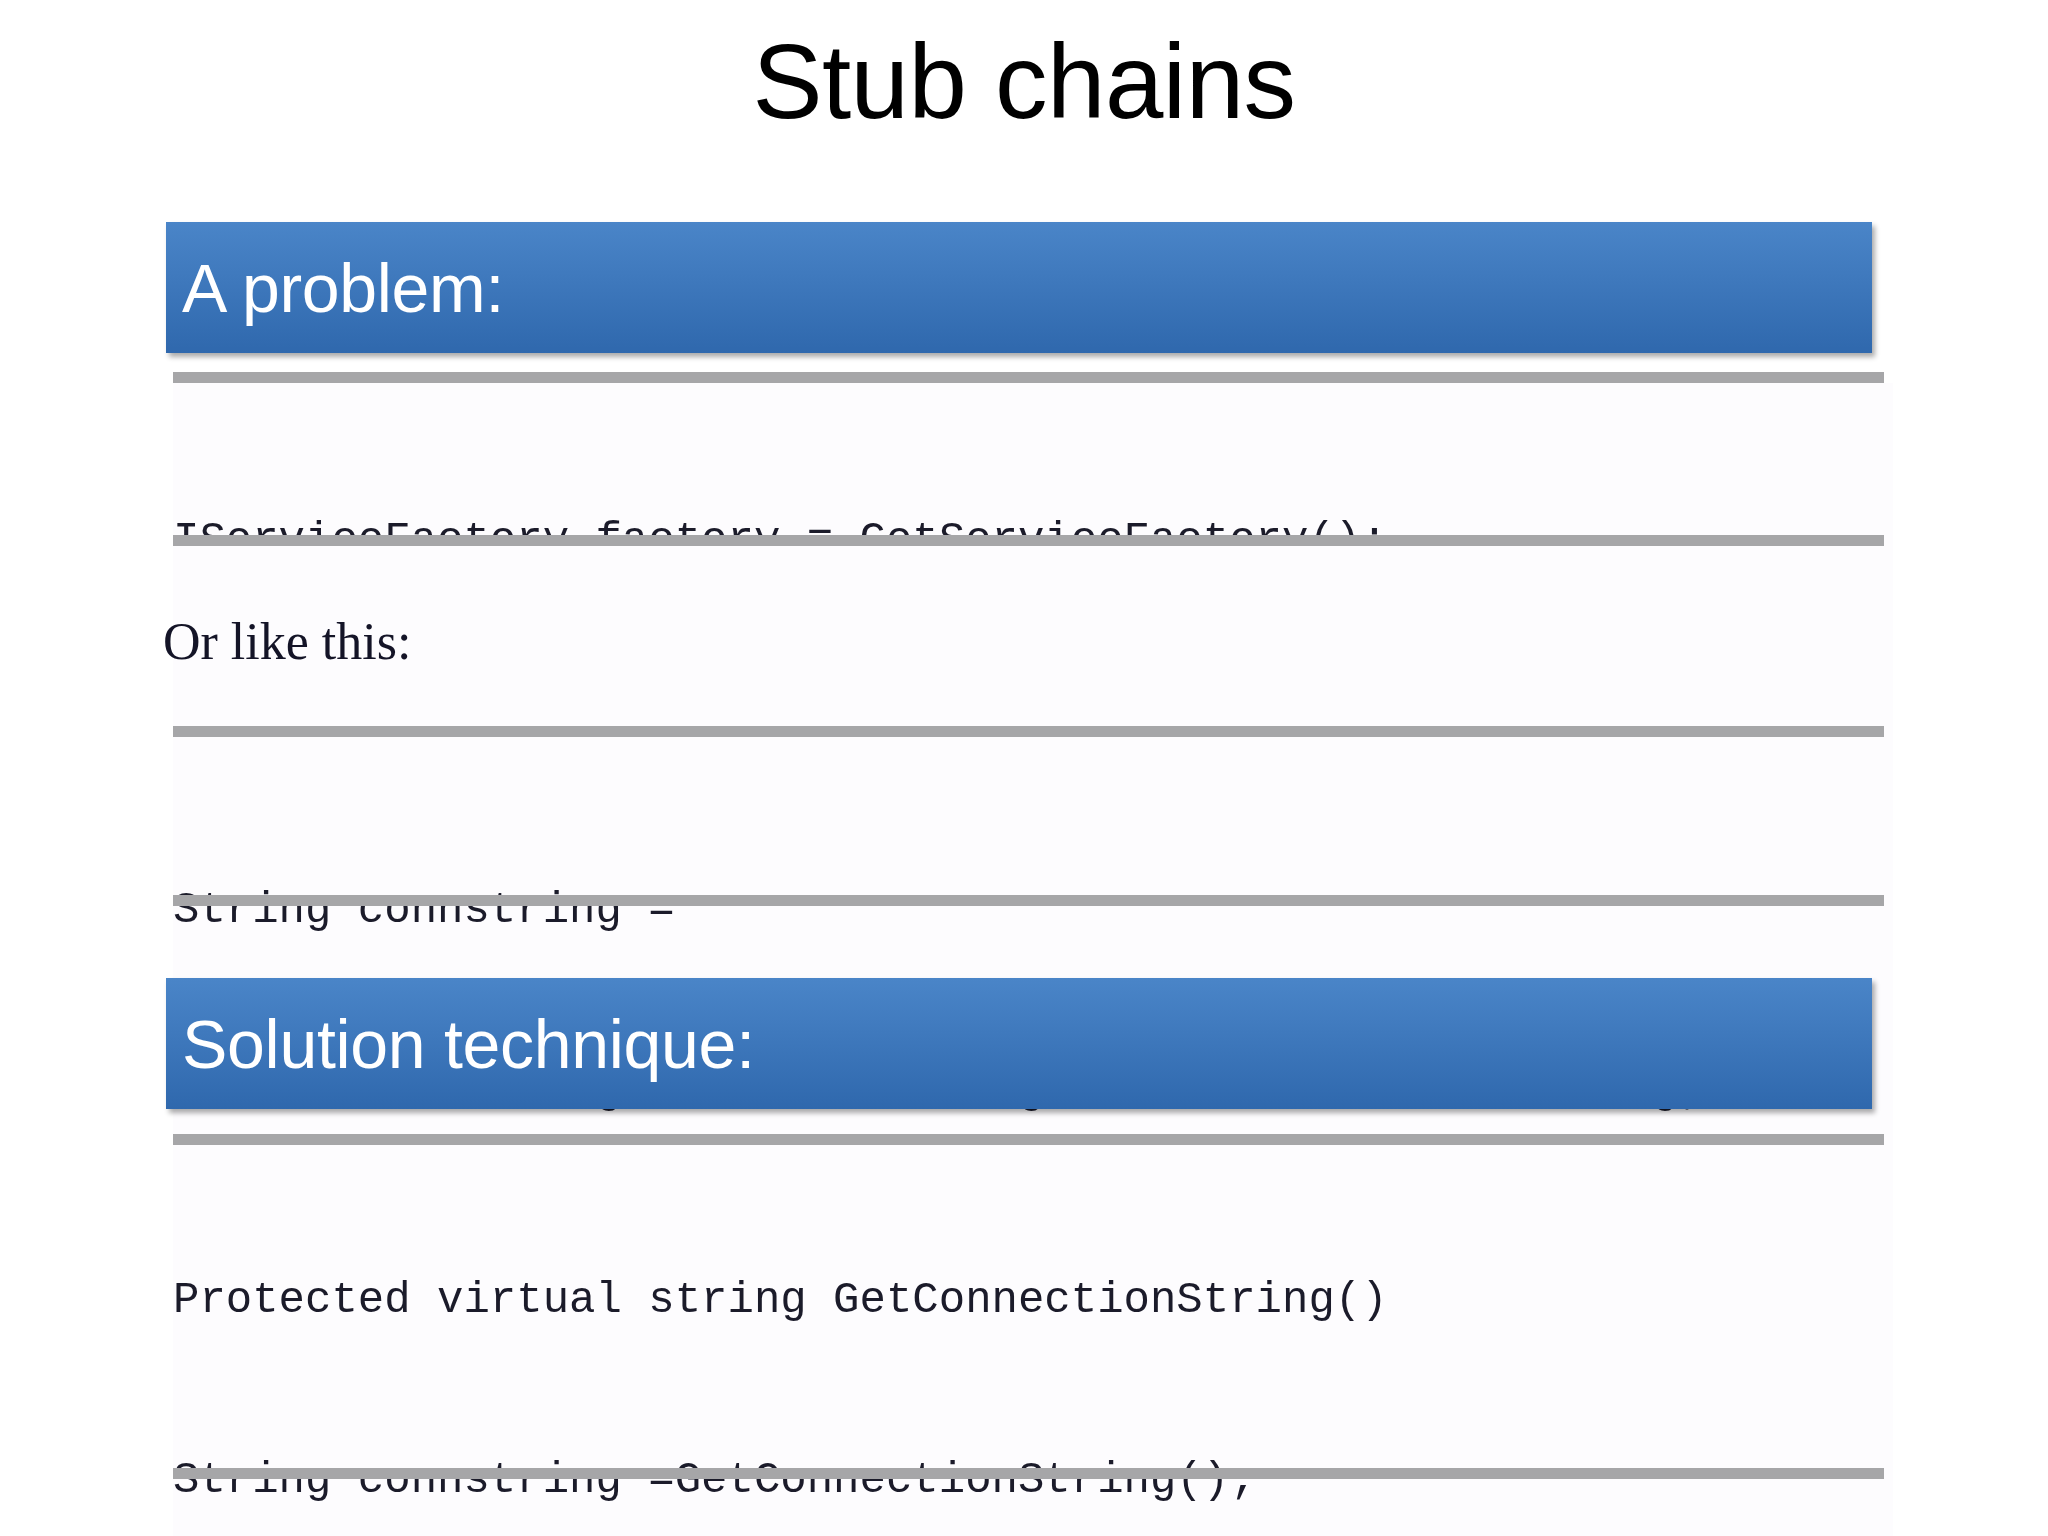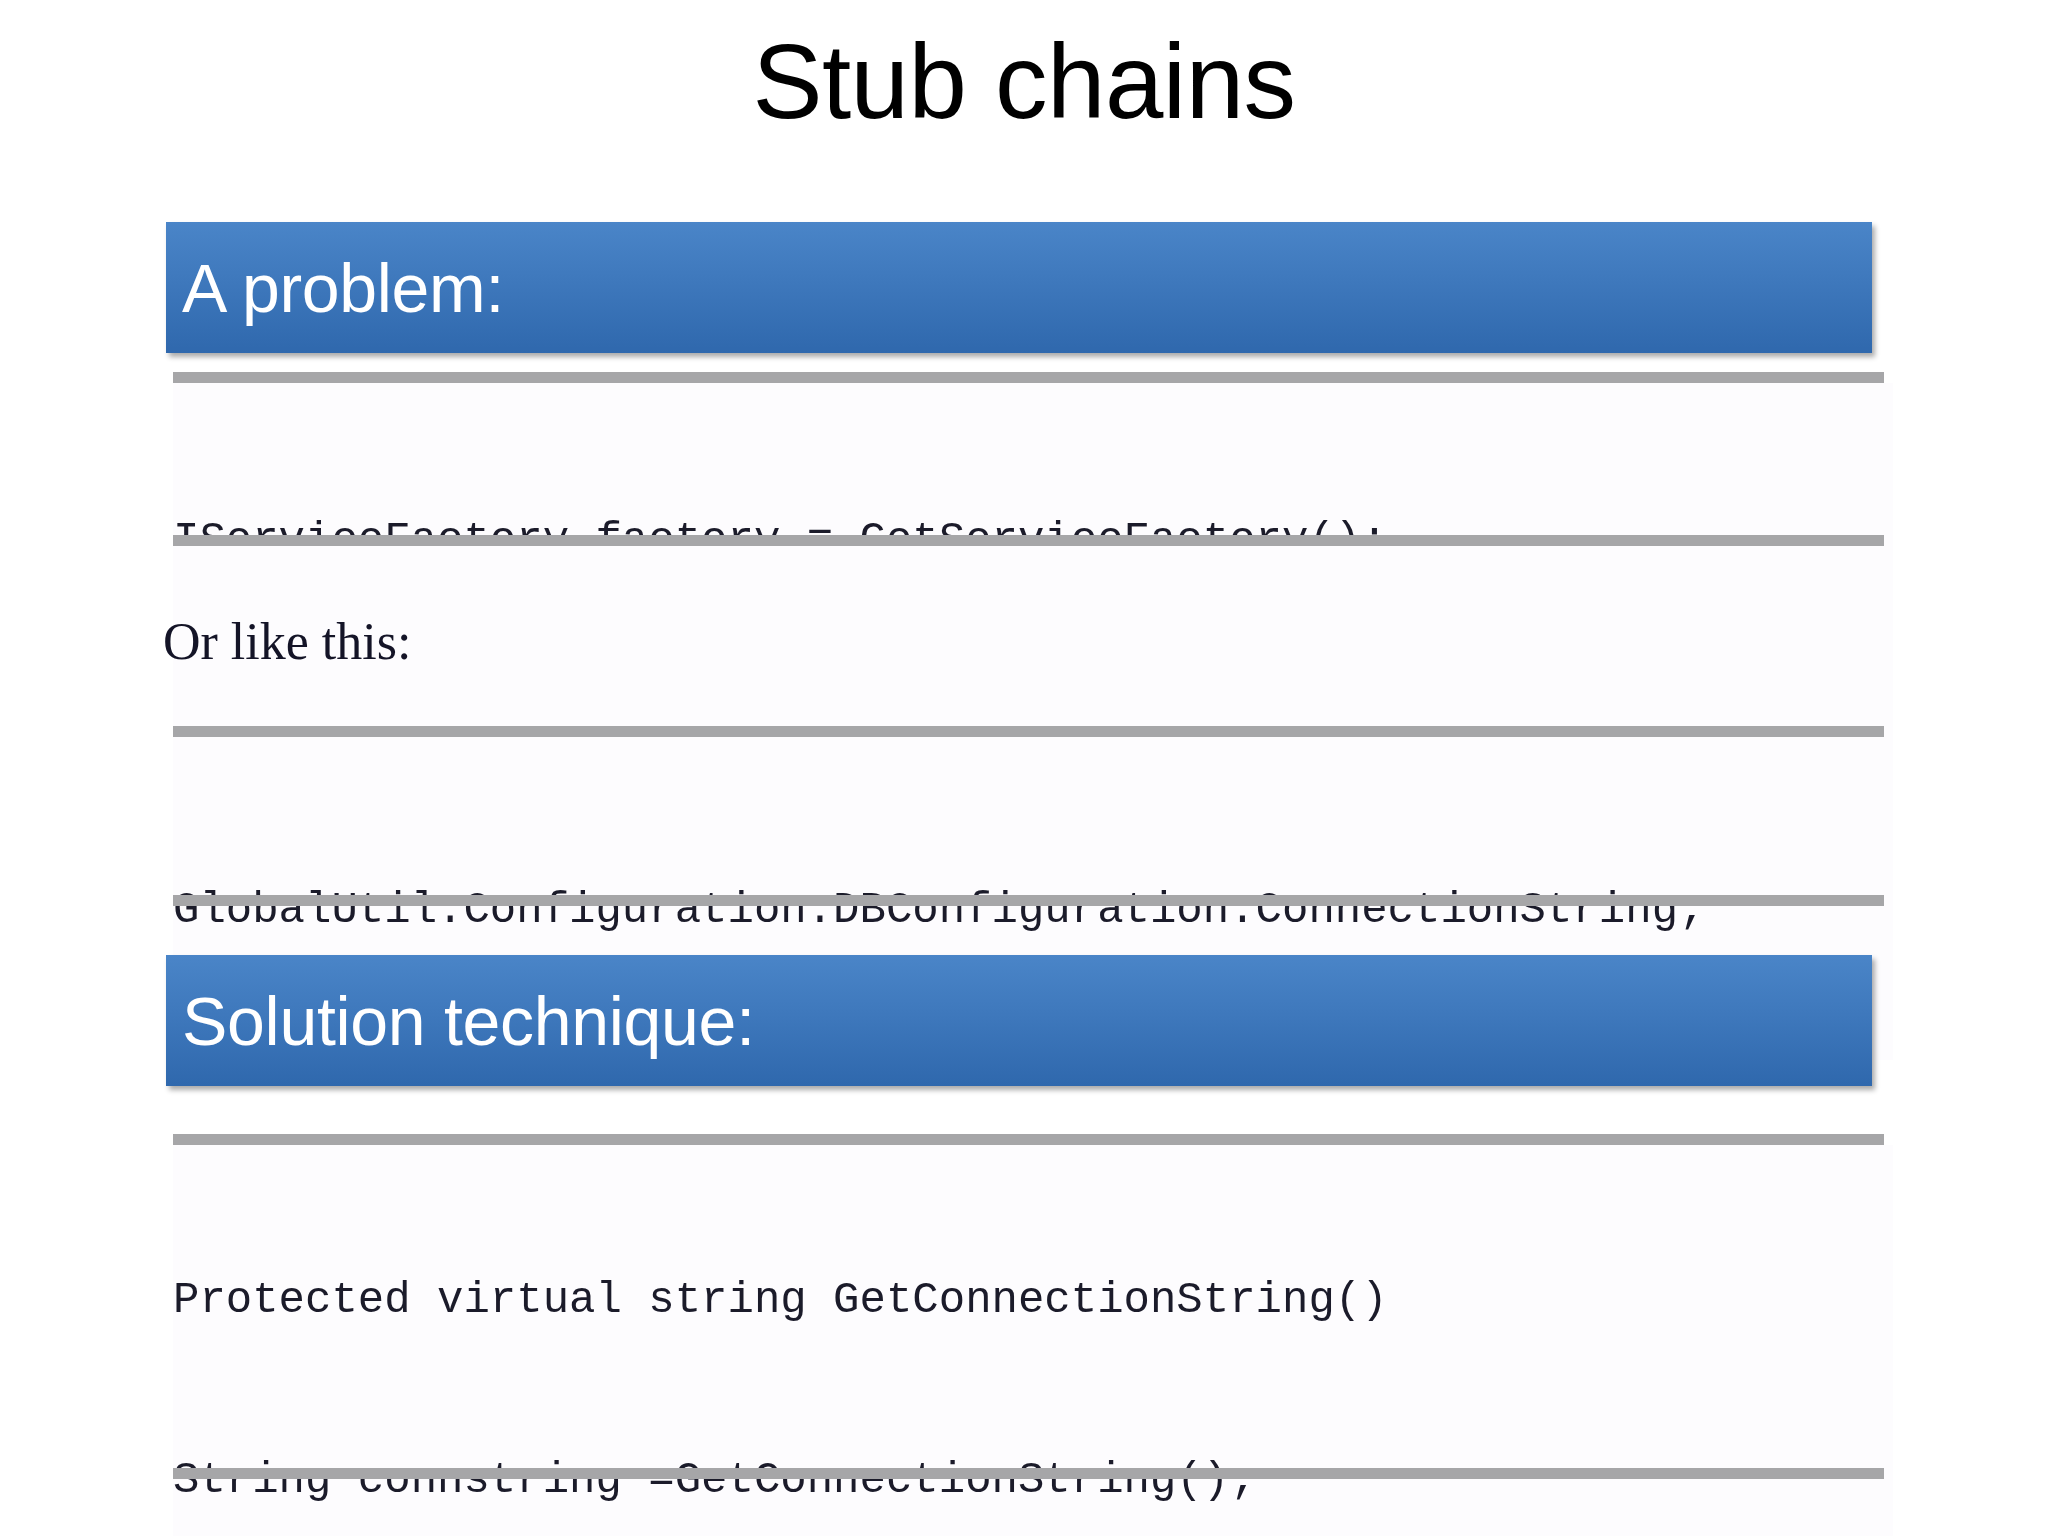--- a/index.html
+++ b/index.html
@@ -55,21 +55,21 @@
   .section-bar .bar-label {
     font-family: "Liberation Sans", sans-serif;
     font-size: 68px;
     line-height: 1.0;
     color: #ffffff;
     font-weight: 400;
     white-space: nowrap;
     letter-spacing: -0.3px;
   }
   #bar-problem { top: 222px; }
-  #bar-solution { top: 955px; }
+  #bar-solution { top: 978px; }
 
   
   .rule {
     position: absolute;
     left: 173px;
     width: 1711px;
     height: 11px;
     background: #a6a6a8;
   }
 
@@ -132,20 +132,21 @@
 
   <div class="rule" style="top:535px;"></div>
 
   <div class="panel-tint" style="top:546px; height:180px;"></div>
   <div class="note-text" style="top:612px;">Or like this:</div>
 
   <div class="rule" style="top:726px;"></div>
 
   <div class="panel-tint" style="top:737px; height:158px;"></div>
   <div class="code-block" style="top:760px;">
+    <span class="code-line">String connstring =</span>
     <span class="code-line">GlobalUtil.Configuration.DBConfiguration.ConnectionString;</span>
   </div>
 
   <div class="rule" style="top:895px;"></div>
 
   <div class="section-bar" id="bar-solution">
     <span class="bar-label">Solution technique:</span>
   </div>
 
   <div class="rule" style="top:1134px;"></div>

